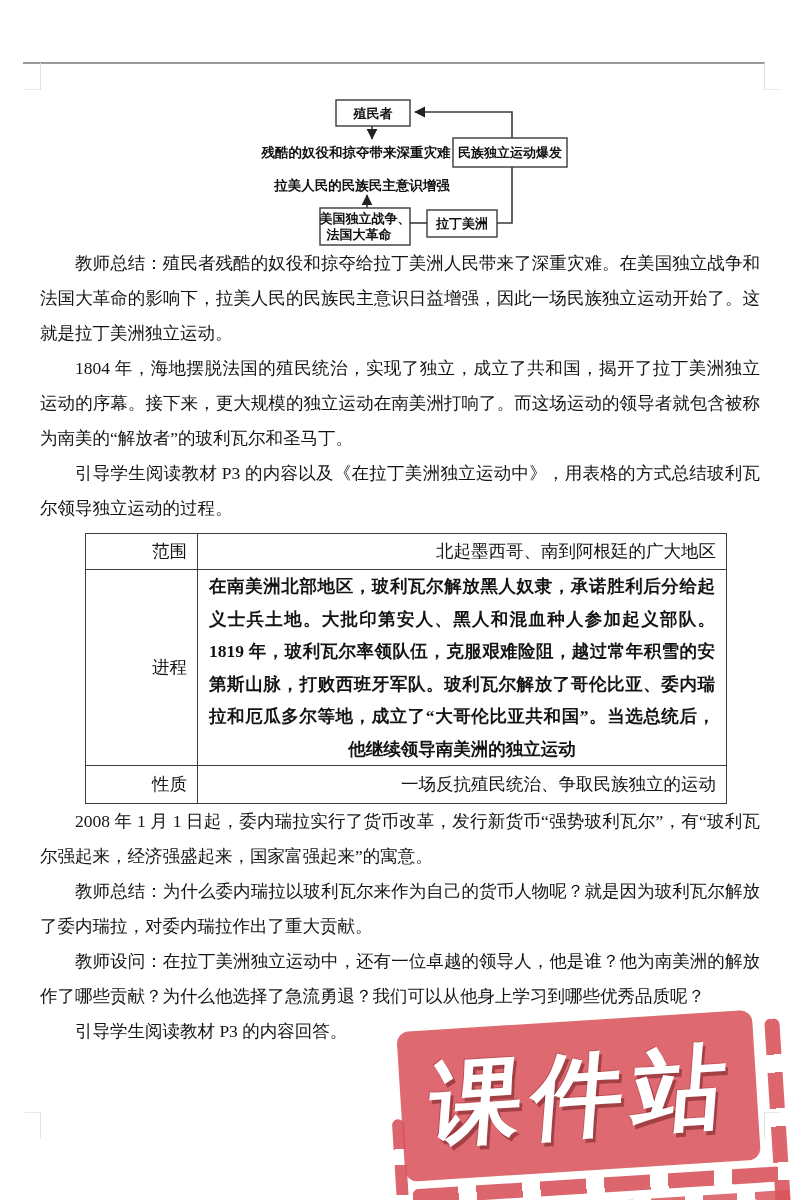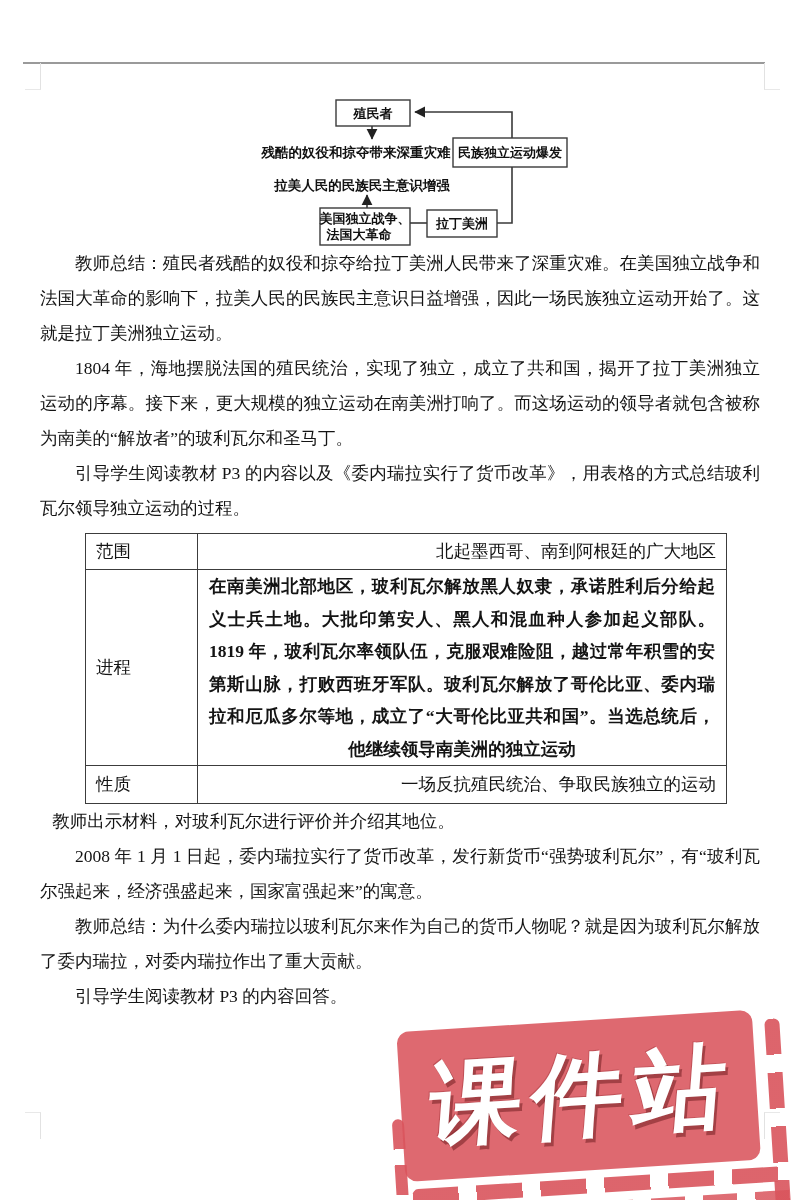--- a/index.html
+++ b/index.html
@@ -48,21 +48,21 @@
     margin-left: 45px; margin-top: 7px;
     width: 642px;
     table-layout: fixed;
   }
   table.summary td {
     border: 1.7px solid #3c3c3c;
     font-size: 17.5px;
     vertical-align: middle;
     padding: 0 10px;
   }
-  td.row-label { width: 112px; text-align: left; }
+  td.row-label { width: 112px; text-align: right; }
   td.row-value { text-align: right; }
   tr.r-scope td { height: 34px; }
   tr.r-process td { height: 195px; }
   tr.r-process td.row-value {
     text-align: justify; text-align-last: center;
     line-height: 32.5px; padding: 0 11px; font-weight: bold;
   }
   tr.r-nature td { height: 38px; margin-top: 24px; }
 
   
@@ -145,42 +145,42 @@
   <text class="fc-box-label" x="260" y="62" text-anchor="middle">民族独立运动爆发</text>
   <text class="fc-note" x="112" y="95" text-anchor="middle">拉美人民的民族民主意识增强</text>
   <text class="fc-box-label" x="115" y="128" text-anchor="middle">美国独立战争、</text>
   <text class="fc-box-label" x="109" y="144" text-anchor="middle">法国大革命</text>
   <text class="fc-box-label" x="212" y="133" text-anchor="middle">拉丁美洲</text>
 </svg>
 
 <div class="doc-content">
   <p>教师总结：殖民者残酷的奴役和掠夺给拉丁美洲人民带来了深重灾难。在美国独立战争和法国大革命的影响下，拉美人民的民族民主意识日益增强，因此一场民族独立运动开始了。这就是拉丁美洲独立运动。</p>
   <p>1804 年，海地摆脱法国的殖民统治，实现了独立，成立了共和国，揭开了拉丁美洲独立运动的序幕。接下来，更大规模的独立运动在南美洲打响了。而这场运动的领导者就包含被称为南美的“解放者”的玻利瓦尔和圣马丁。</p>
-  <p>引导学生阅读教材 P3 的内容以及《委内瑞拉实行了货币改革》，用表格的方式总结玻利瓦尔领导独立运动的过程。</p>
+  <p>引导学生阅读教材 P3 的内容以及《在拉丁美洲独立运动中》，用表格的方式总结玻利瓦尔领导独立运动的过程。</p>
 
   <table class="summary">
     <tbody>
       <tr class="r-scope">
         <td class="row-label">范围</td>
         <td class="row-value">北起墨西哥、南到阿根廷的广大地区</td>
       </tr>
       <tr class="r-process">
         <td class="row-label">进程</td>
         <td class="row-value">在南美洲北部地区，玻利瓦尔解放黑人奴隶，承诺胜利后分给起义士兵土地。大批印第安人、黑人和混血种人参加起义部队。1819 年，玻利瓦尔率领队伍，克服艰难险阻，越过常年积雪的安第斯山脉，打败西班牙军队。玻利瓦尔解放了哥伦比亚、委内瑞拉和厄瓜多尔等地，成立了“大哥伦比亚共和国”。当选总统后，他继续领导南美洲的独立运动</td>
       </tr>
       <tr class="r-nature">
         <td class="row-label">性质</td>
         <td class="row-value">一场反抗殖民统治、争取民族独立的运动</td>
       </tr>
     </tbody>
   </table>
 
-  <p class="small-indent">教师出示材料，对玻利瓦尔进行评价并介绍其地位。</p>
   <p>2008 年 1 月 1 日起，委内瑞拉实行了货币改革，发行新货币“强势玻利瓦尔”，有“玻利瓦尔强起来，经济强盛起来，国家富强起来”的寓意。</p>
   <p>教师总结：为什么委内瑞拉以玻利瓦尔来作为自己的货币人物呢？就是因为玻利瓦尔解放了委内瑞拉，对委内瑞拉作出了重大贡献。</p>
+  <p>教师设问：在拉丁美洲独立运动中，还有一位卓越的领导人，他是谁？他为南美洲的解放作了哪些贡献？为什么他选择了急流勇退？我们可以从他身上学习到哪些优秀品质呢？</p>
   <p>引导学生阅读教材 P3 的内容回答。</p>
 </div>
 
 <div class="stamp-wrap">
   <div class="stamp-dash left"></div>
   <div class="stamp-dash right"></div>
   <div class="stamp-dash bottom"></div>
   <div class="stamp-dash bottom2"></div>
   <div class="stamp-box">
     <span class="stamp-text">课件站</span>

